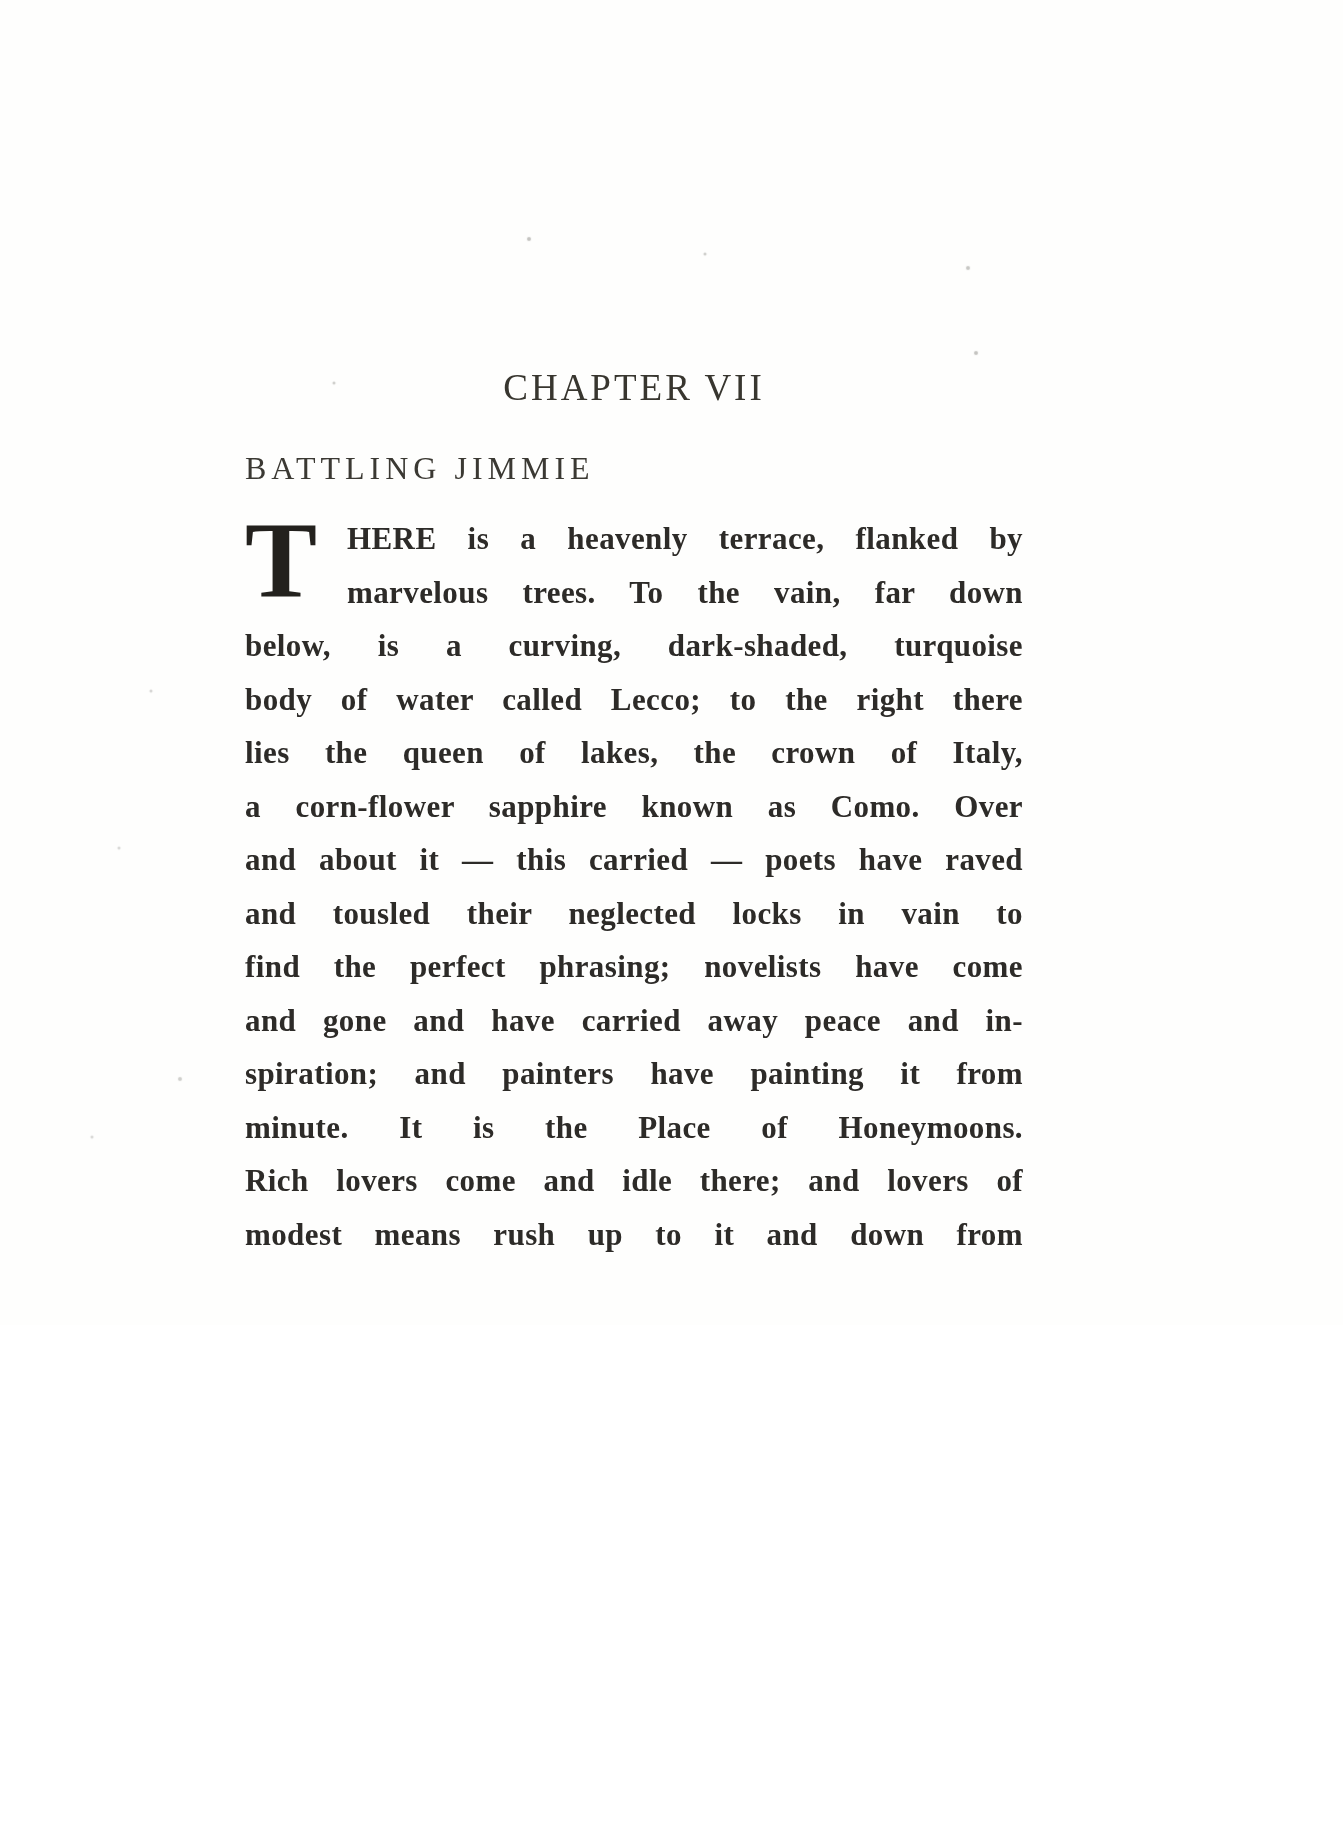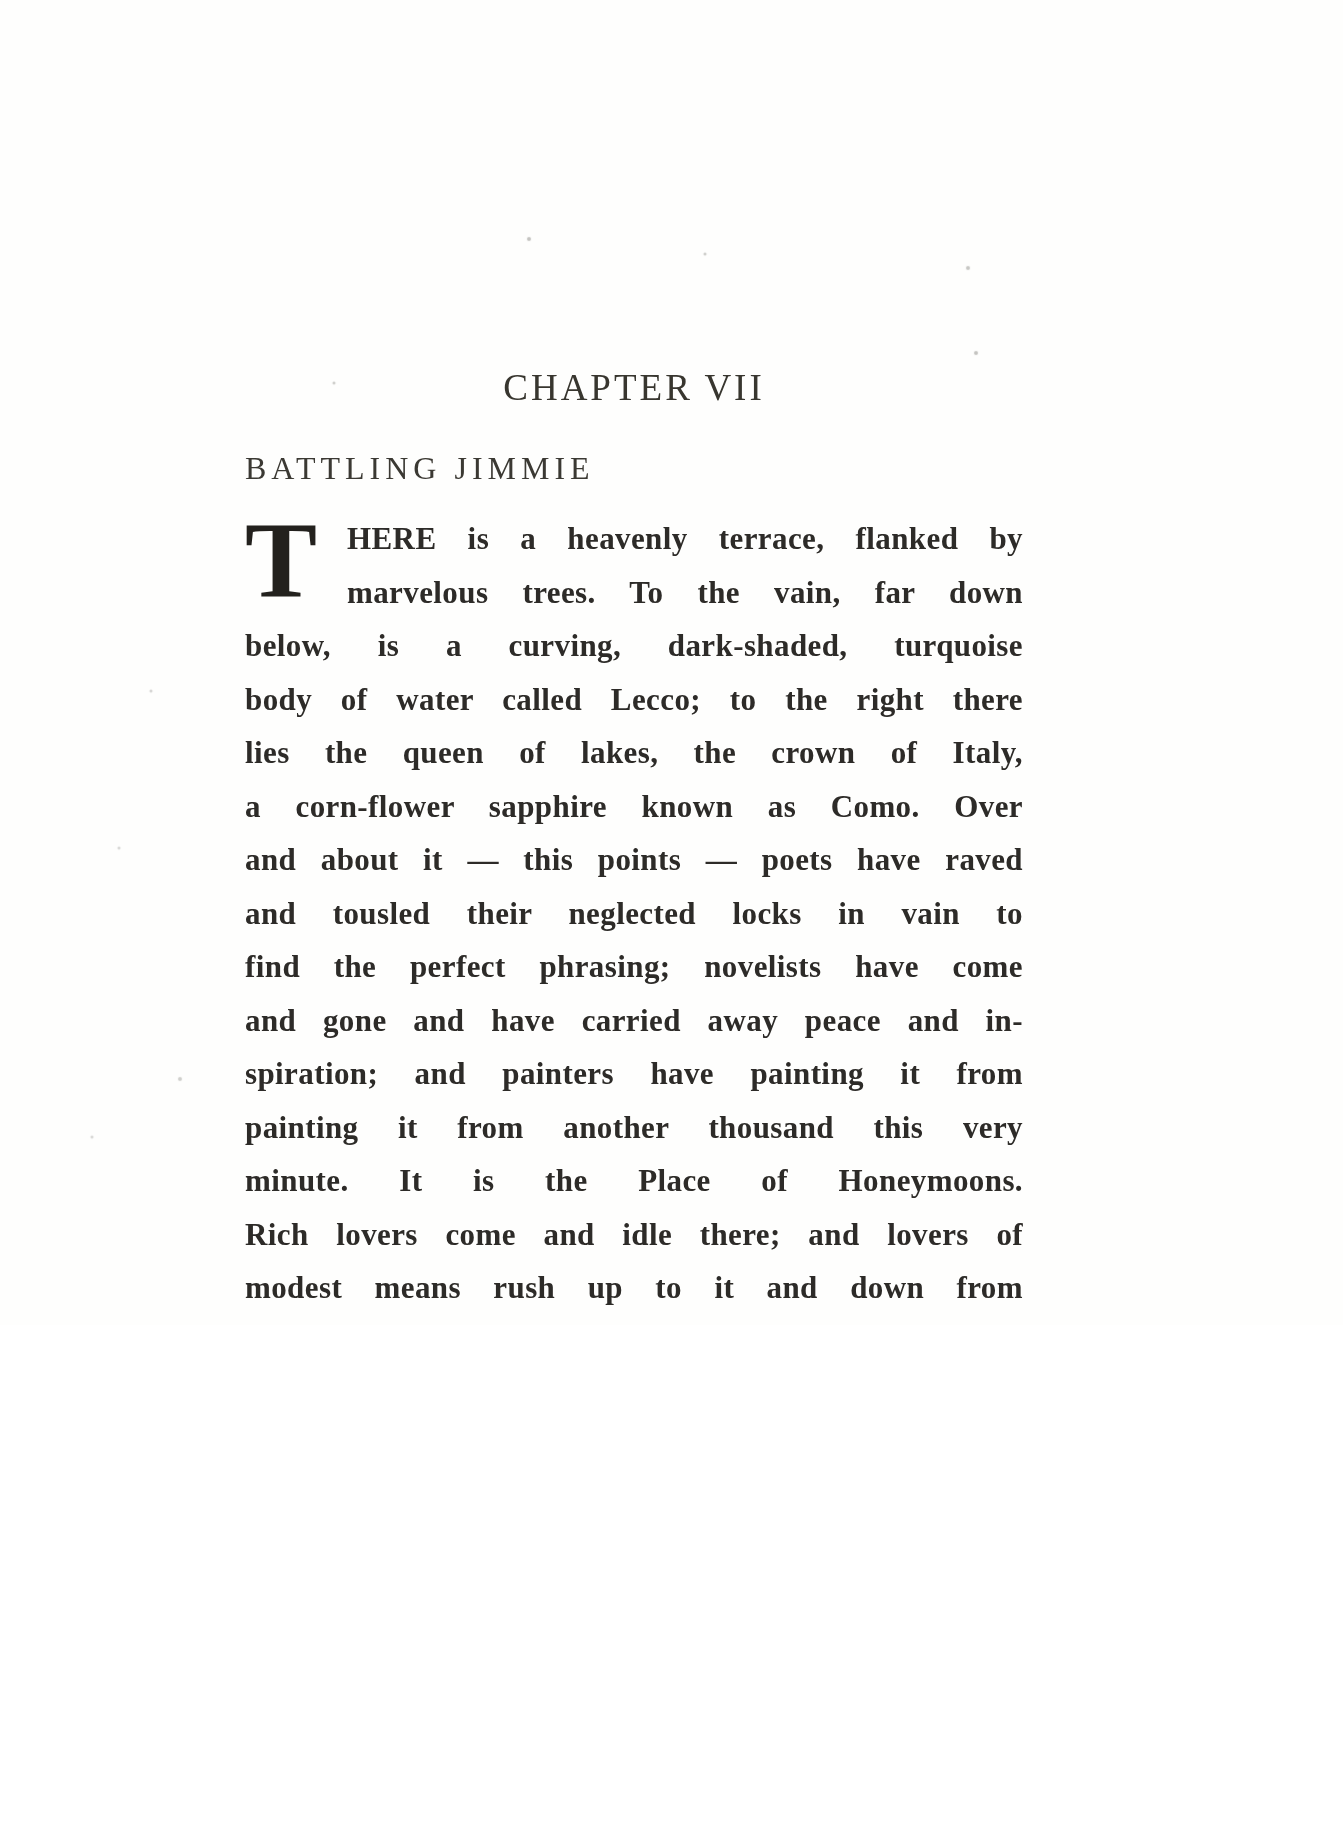--- a/index.html
+++ b/index.html
@@ -115,26 +115,25 @@
   <h2 class="chapter-subtitle">BATTLING JIMMIE</h2>
 
   <div class="paragraph">
     <span class="dropcap">T</span>
     <div class="body-line">HERE is a heavenly terrace, flanked by</div>
     <div class="body-line">marvelous trees.  To the vain, far down</div>
     <div class="body-line">below, is a curving, dark-shaded, turquoise</div>
     <div class="body-line">body of water called Lecco; to the right there</div>
     <div class="body-line">lies the queen of lakes, the crown of Italy,</div>
     <div class="body-line">a corn-flower sapphire known as Como.  Over</div>
-    <div class="body-line">and about it — this points — poets have raved</div>
+    <div class="body-line">and about it — this carried — poets have raved</div>
     <div class="body-line">and tousled their neglected locks in vain to</div>
     <div class="body-line">find the perfect phrasing; novelists have come</div>
     <div class="body-line">and gone and have carried away peace and in-</div>
     <div class="body-line">spiration; and painters have painting it from</div>
-    <div class="body-line">painting it from another thousand this very</div>
     <div class="body-line">minute.  It is the Place of Honeymoons.</div>
     <div class="body-line">Rich lovers come and idle there; and lovers of</div>
     <div class="body-line">modest means rush up to it and down from</div>
   </div>
 
   <div class="folio">126</div>
 
 </div>
 
 </body></html>

